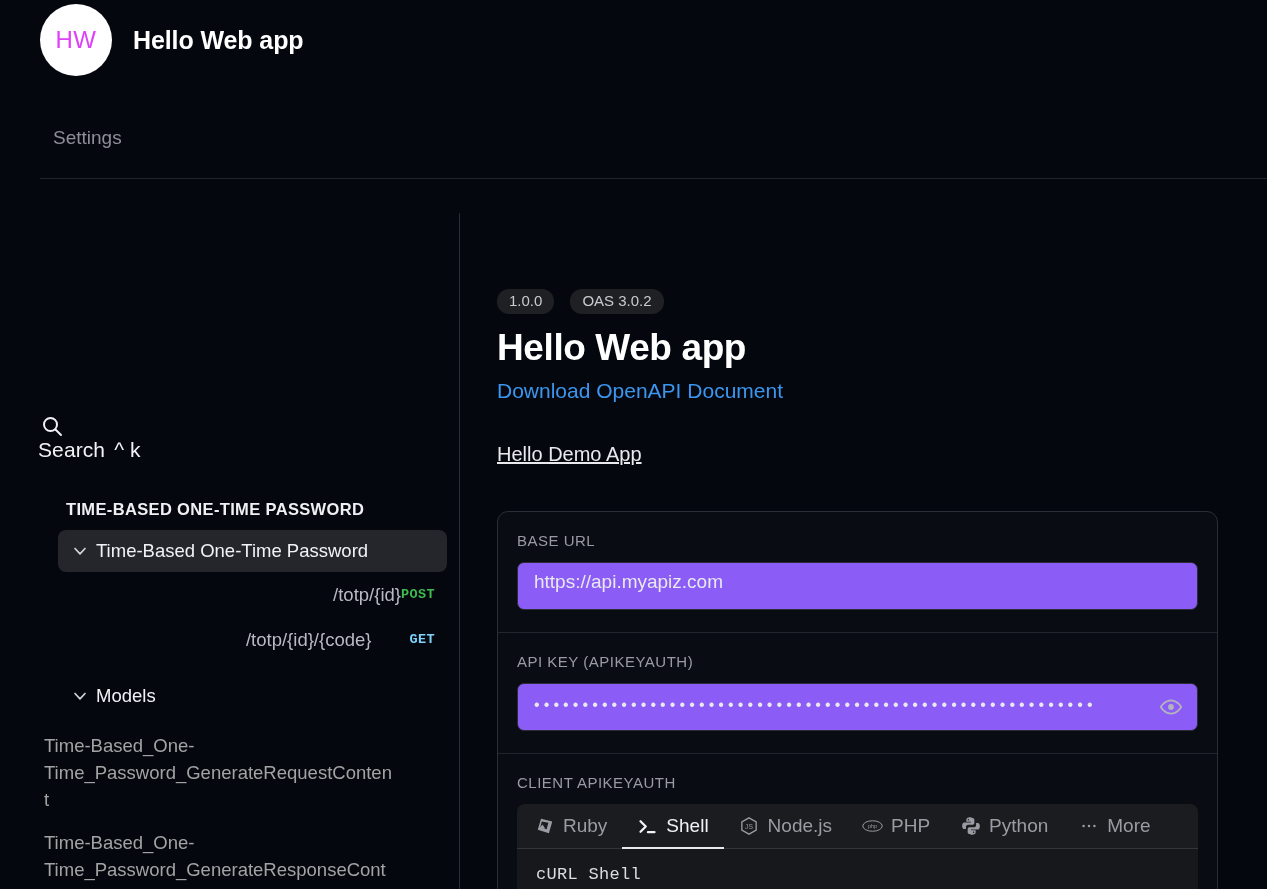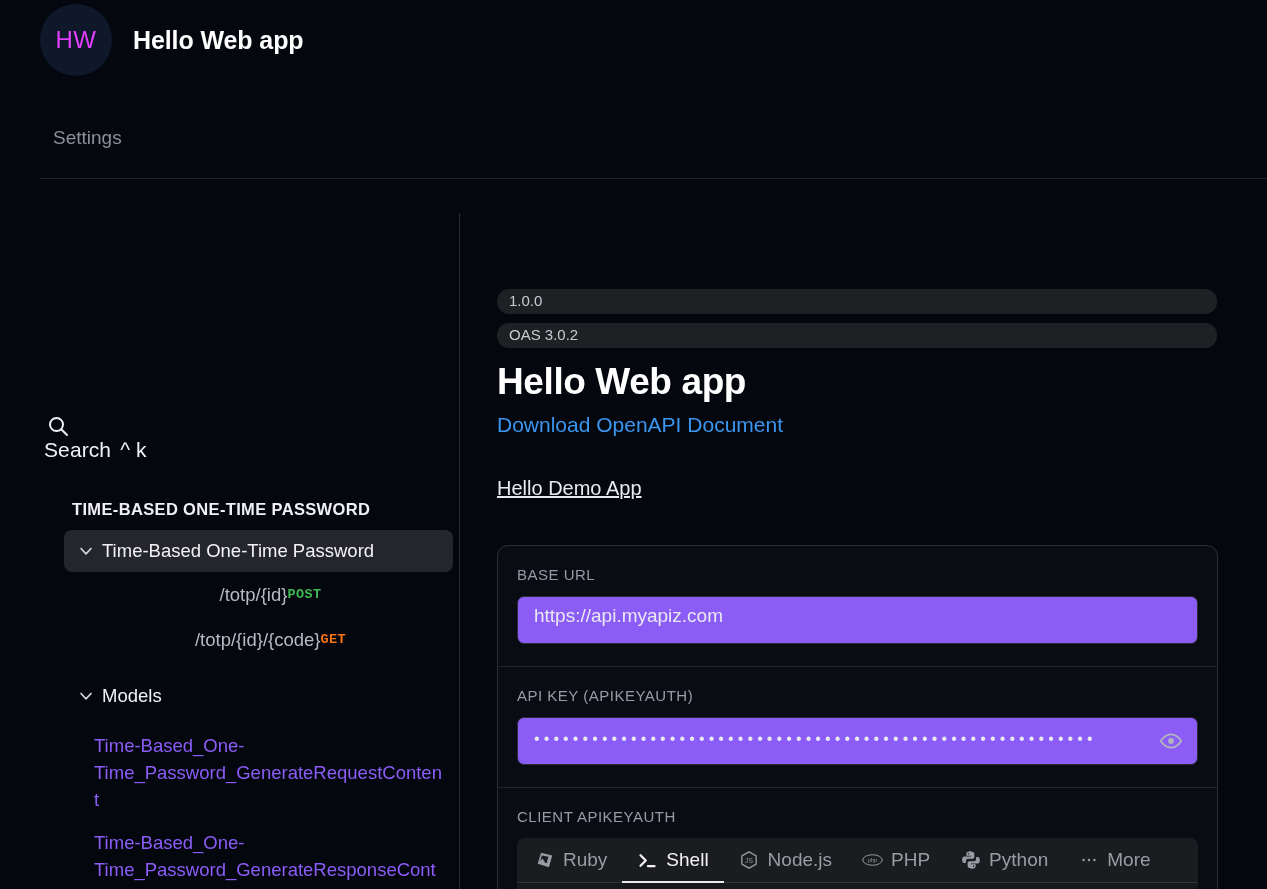--- a/index.html
+++ b/index.html
@@ -32,21 +32,21 @@
     position: absolute;
     left: 40px; top: 4px;
     display: flex;
     align-items: center;
     gap: 21px;
   }
 
   .avatar {
     width: 72px; height: 72px;
     border-radius: 50%;
-    background: #0f172a;
+    background: #ffffff;
     display: flex;
     align-items: center;
     justify-content: center;
     font-size: 24px;
     font-weight: 400;
     color: #e03ffb;
     letter-spacing: 0.4px;
     flex: 0 0 auto;
   }
 
@@ -92,21 +92,21 @@
     position: absolute;
     left: 40px; top: 178px;
     width: 1227px;
     height: 1px;
     background: #23252c;
   }
 
   
   .sidebar {
     position: absolute;
-    left: 6px; top: 200px;
+    left: 0; top: 200px;
     width: 459px;
     height: 689px;
     overflow: hidden;
   }
 
   .sidebar-rule {
     position: absolute;
     left: 459px; top: 213px;
     width: 1px;
     height: 676px;
@@ -168,70 +168,69 @@
 
   .nav-row-label {
     font-size: 18.5px;
     color: #f2f2f6;
     white-space: nowrap;
   }
 
   .nav-endpoint {
     display: flex;
     align-items: center;
-    justify-content: center;
+    justify-content: flex-end;
     width: 389px;
     margin-left: 58px;
     padding: 0 12px 0 36px;
     height: 45px;
     cursor: pointer;
     border-radius: 8px;
   }
   .nav-endpoint-path {
     font-size: 18.5px;
     color: #b9b9c4;
     white-space: nowrap;
   }
   .nav-method {
     font-family: "Liberation Mono", monospace;
     font-size: 13.5px;
     font-weight: 700;
     letter-spacing: 0.4px;
   }
   .m-post { color: #3fb950; }
-  .m-get  { color: #f97316; }
+  .m-get  { color: #7dd3fc; margin-left: 38px; }
 
   .models-list { margin-top: 10px; }
 
   .model-item {
     width: 350px;
-    margin-left: 88px;
+    margin-left: 44px;
     font-size: 18.5px;
     line-height: 27px;
-    color: #8b5cf6;
+    color: #a3a3a3;
     word-break: break-word;
     padding: 6px 0 10px 0;
     cursor: pointer;
   }
 
   
   .main {
     position: absolute;
     left: 459px; top: 200px;
     width: 808px;
     height: 689px;
     overflow: hidden;
     padding: 0 50px 0 38px;
   }
 
   .badges {
     display: flex;
-    gap: 9px;
+    gap: 16px;
     padding-top: 89px;
-    flex-direction: column;
   }
   .badge {
     background: #1f2024;
     border-radius: 12px;
     padding: 4px 12px 5px 12px;
     font-size: 15px;
     color: #c9c9d2;
     line-height: 16px;
     white-space: nowrap;
   }

